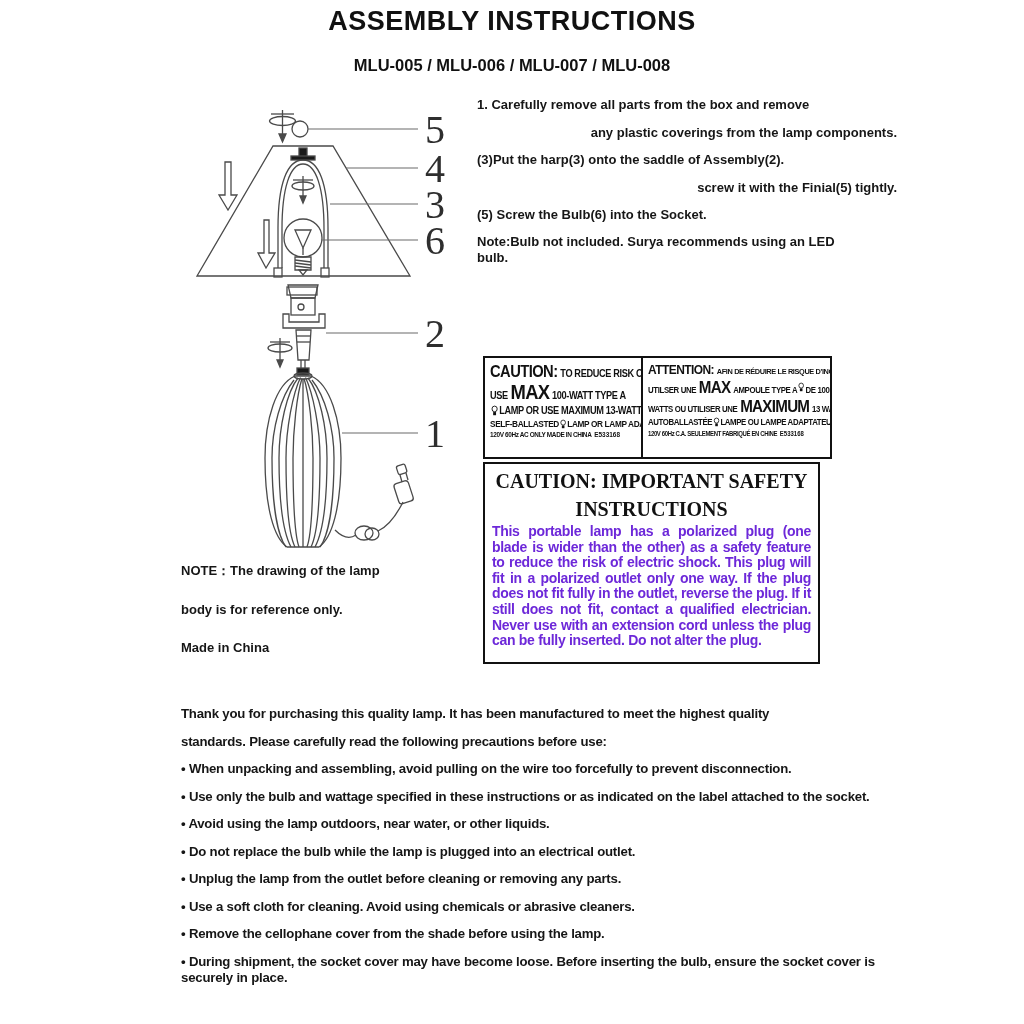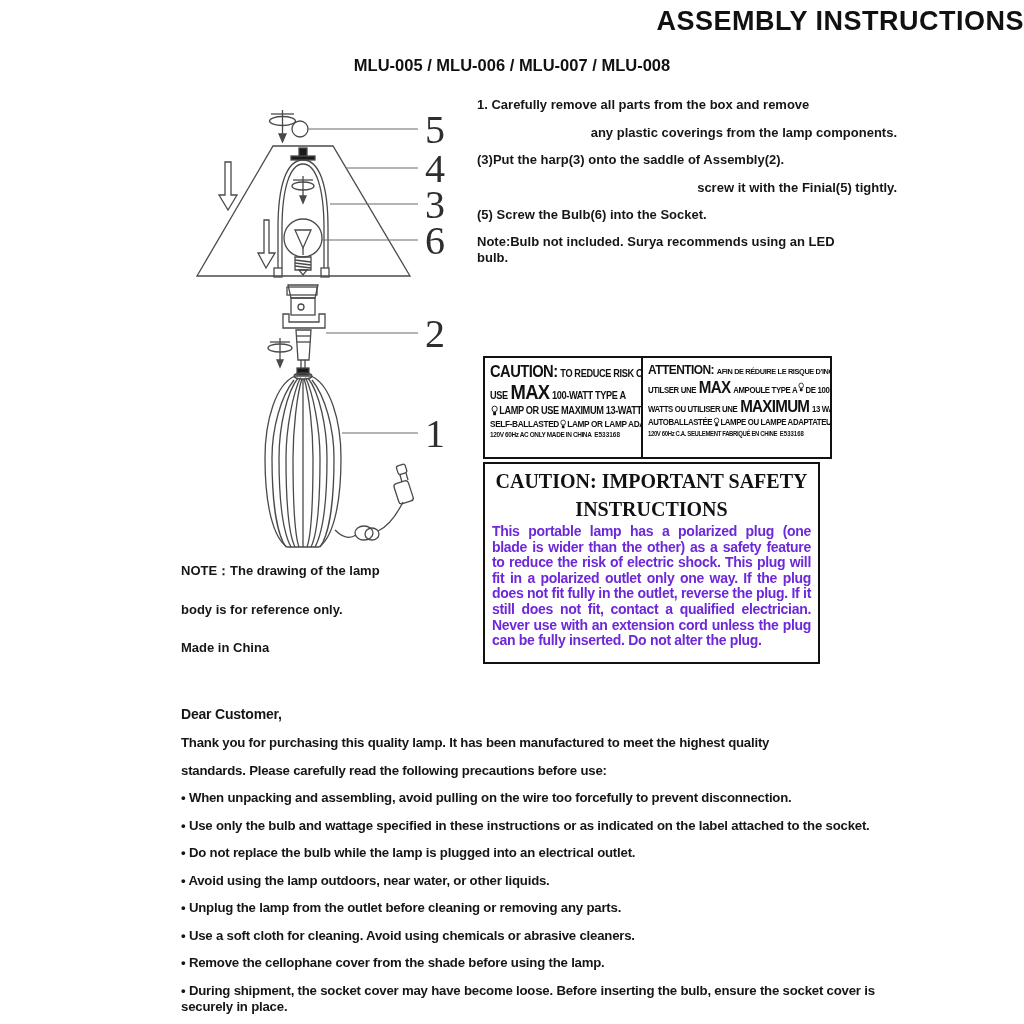--- a/index.html
+++ b/index.html
@@ -3,21 +3,21 @@
 <meta charset="utf-8">
 <style>
   html,body{margin:0;padding:0;}
   body{
     width:1024px;height:1024px;position:relative;background:#ffffff;
     font-family:"Liberation Sans",sans-serif;color:#1a1a1a;overflow:hidden;
   }
   .abs{position:absolute;}
 
   
-  .doc-title{top:6px;left:0;width:1024px;text-align:right;font-size:27px;font-weight:800;letter-spacing:.5px;color:#111;}
+  .doc-title{top:6px;left:0;width:1024px;text-align:center;font-size:27px;font-weight:800;letter-spacing:.5px;color:#111;}
   .doc-models{top:56px;left:0;width:1024px;text-align:center;font-size:16.5px;font-weight:bold;color:#111;}
 
   
   .diagram{left:175px;top:90px;width:300px;height:480px;}
   .diagram svg{display:block;}
 
   
   .steps{left:477px;top:91px;width:420px;font-size:13px;font-weight:bold;color:#161616;}
   .step{line-height:27.6px;white-space:nowrap;}
   .step.indent{padding-left:11px;text-align:right;}
@@ -288,24 +288,23 @@
   <div class="sb-body">This portable lamp has a polarized plug (one blade is wider than the other) as a safety feature to reduce the risk of electric shock. This plug will fit in a polarized outlet only one way. If the plug does not fit fully in the outlet, reverse the plug. If it still does not fit, contact a qualified electrician. Never use with an extension cord unless the plug can be fully inserted. Do not alter the plug.</div>
 </div>
 
 <div class="abs note-block">
   <div class="nline">NOTE：The drawing of the lamp</div>
   <div class="nline">body is for reference only.</div>
   <div class="nline">Made in China</div>
 </div>
 
 <div class="abs customer">
-  <div class="greeting">Dear Customer,</div>
   <div class="cust-line">Thank you for purchasing this quality lamp. It has been manufactured to meet the highest quality</div>
   <div class="cust-line">standards. Please carefully read the following precautions before use:</div>
   <div class="cust-line">• When unpacking and assembling, avoid pulling on the wire too forcefully to prevent disconnection.</div>
   <div class="cust-line">• Use only the bulb and wattage specified in these instructions or as indicated on the label attached to the socket.</div>
+  <div class="cust-line">• Avoid using the lamp outdoors, near water, or other liquids.</div>
   <div class="cust-line">• Do not replace the bulb while the lamp is plugged into an electrical outlet.</div>
-  <div class="cust-line">• Avoid using the lamp outdoors, near water, or other liquids.</div>
   <div class="cust-line">• Unplug the lamp from the outlet before cleaning or removing any parts.</div>
   <div class="cust-line">• Use a soft cloth for cleaning. Avoid using chemicals or abrasive cleaners.</div>
   <div class="cust-line">• Remove the cellophane cover from the shade before using the lamp.</div>
   <div class="cust-line wrap">• During shipment, the socket cover may have become loose. Before inserting the bulb, ensure the socket cover is securely in place.</div>
 </div>
 
 </body></html>

